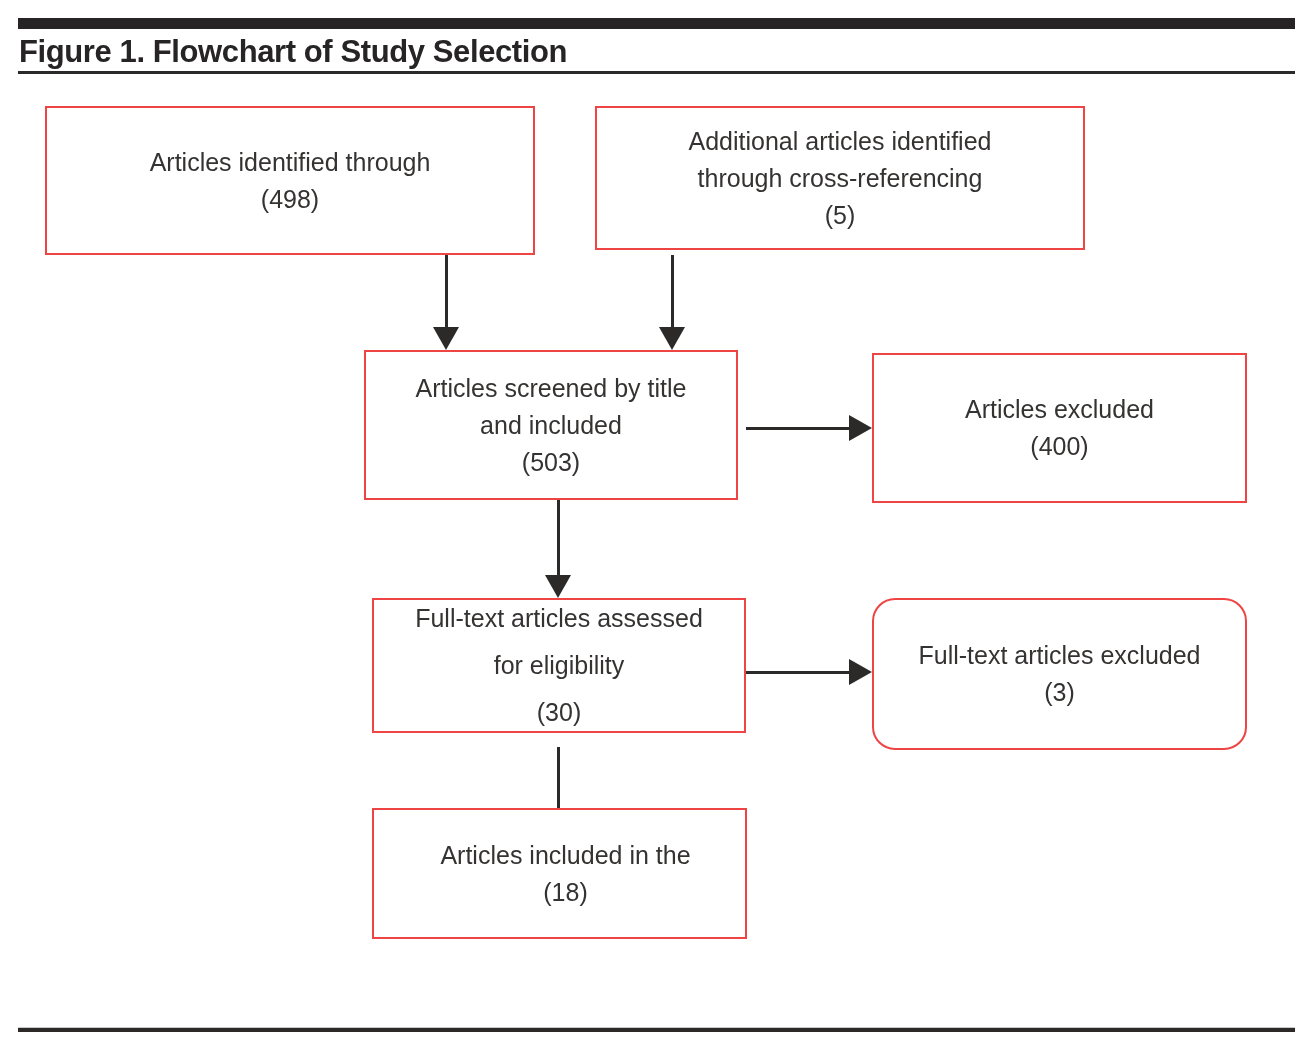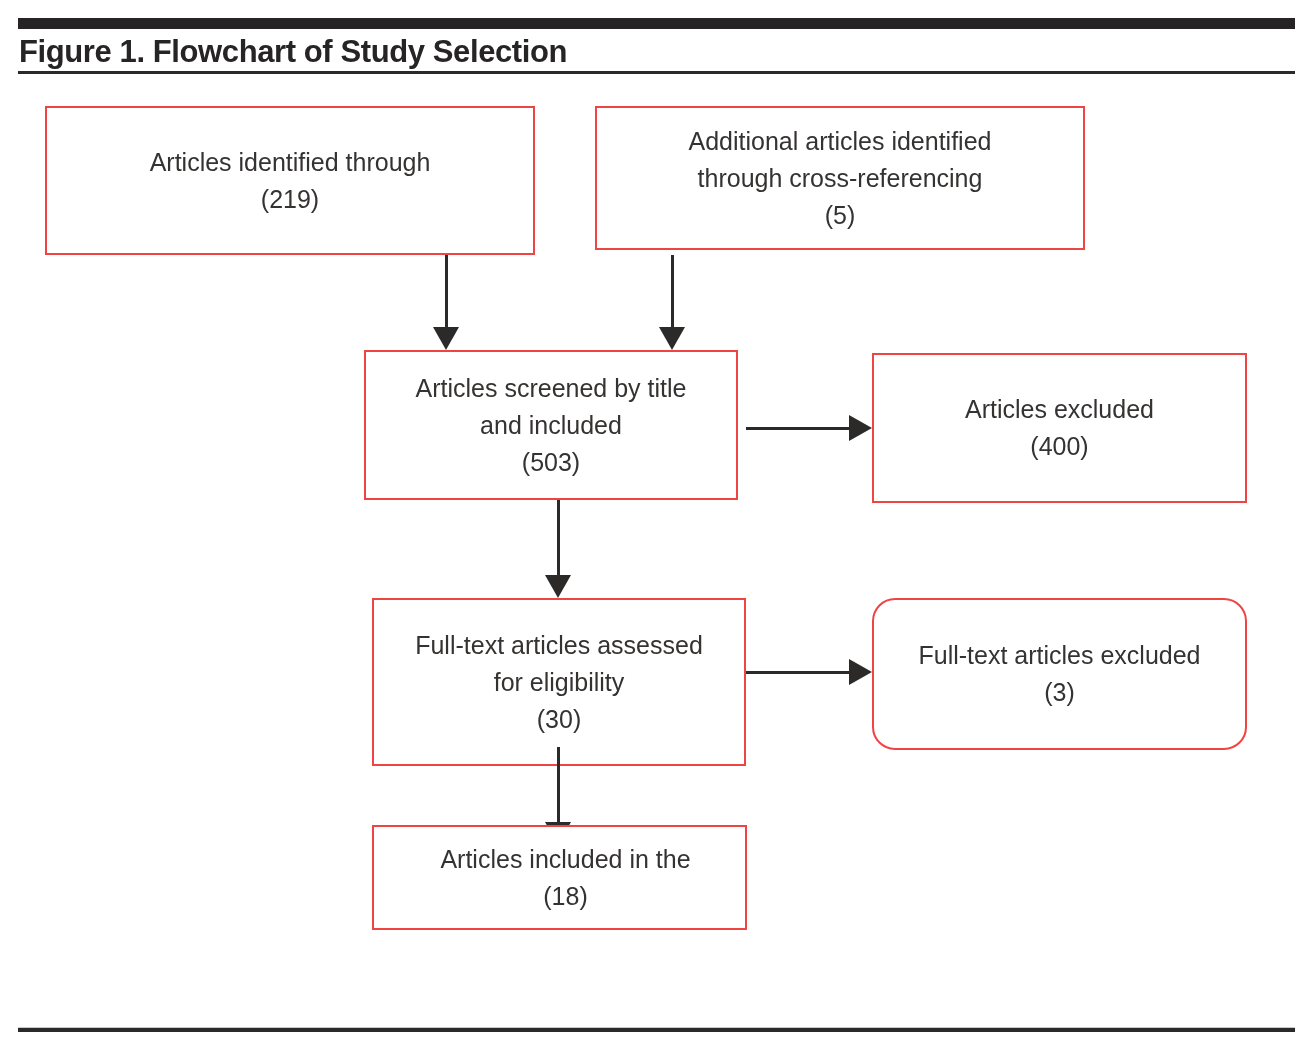--- a/index.html
+++ b/index.html
@@ -62,23 +62,23 @@
     align-items: center;
     text-align: center;
     color: #353332;
     font-size: 25px;
     line-height: 37px;
   }
   #box-pubmed           { left: 45px;  top: 96px;  width: 490px; height: 149px; }
   #box-crossref         { left: 595px; top: 96px;  width: 490px; height: 144px; }
   #box-screened         { left: 364px; top: 340px; width: 374px; height: 150px; }
   #box-excluded         { left: 872px; top: 343px; width: 375px; height: 150px; }
-  #box-fulltext         { left: 372px; top: 588px; width: 374px; height: 168px; }
+  #box-fulltext         { left: 372px; top: 588px; width: 374px; height: 135px; justify-content: space-between; }
   #box-fulltext-excl    { left: 872px; top: 588px; width: 375px; height: 152px; border-radius: 23px; }
-  #box-included         { left: 372px; top: 815px; width: 375px; height: 105px; padding-left: 12px; }
+  #box-included         { left: 372px; top: 798px; width: 375px; height: 131px; padding-left: 12px; }
 
   .line-v {
     position: absolute;
     width: 3px;
     background: #2b2a29;
   }
   .line-h {
     position: absolute;
     height: 3px;
     background: #2b2a29;
@@ -106,21 +106,21 @@
 <div class="stage">
 
   <div class="top-bar"></div>
 
   <div class="fig-title">Figure 1. Flowchart of Study Selection</div>
 
   <div class="title-rule"></div>
 
   <div class="flow-box" id="box-pubmed">
     <div>Articles identified through</div>
-    <div>(219)</div>
+    <div>(498)</div>
   </div>
 
   <div class="flow-box" id="box-crossref">
     <div>Additional articles identified</div>
     <div>through cross-referencing</div>
     <div>(5)</div>
   </div>
 
   <div>
     <div class="line-v" style="left:445px; top:245px; height:75px;"></div>

